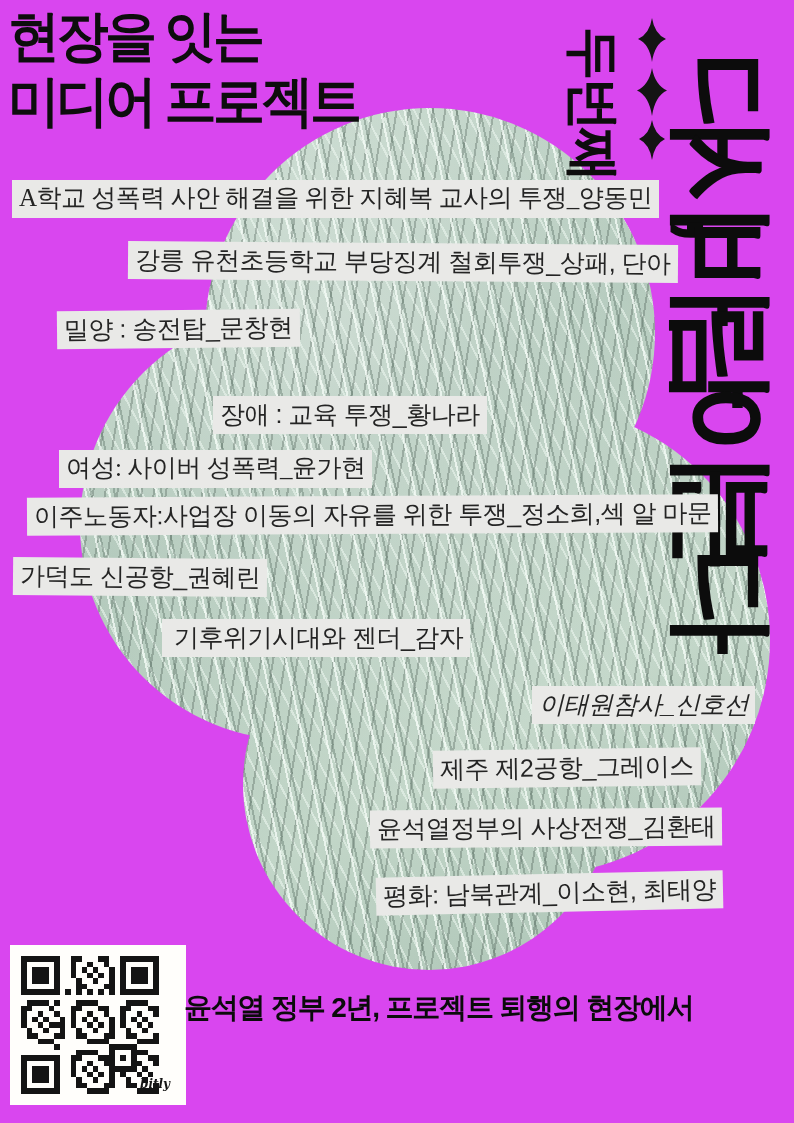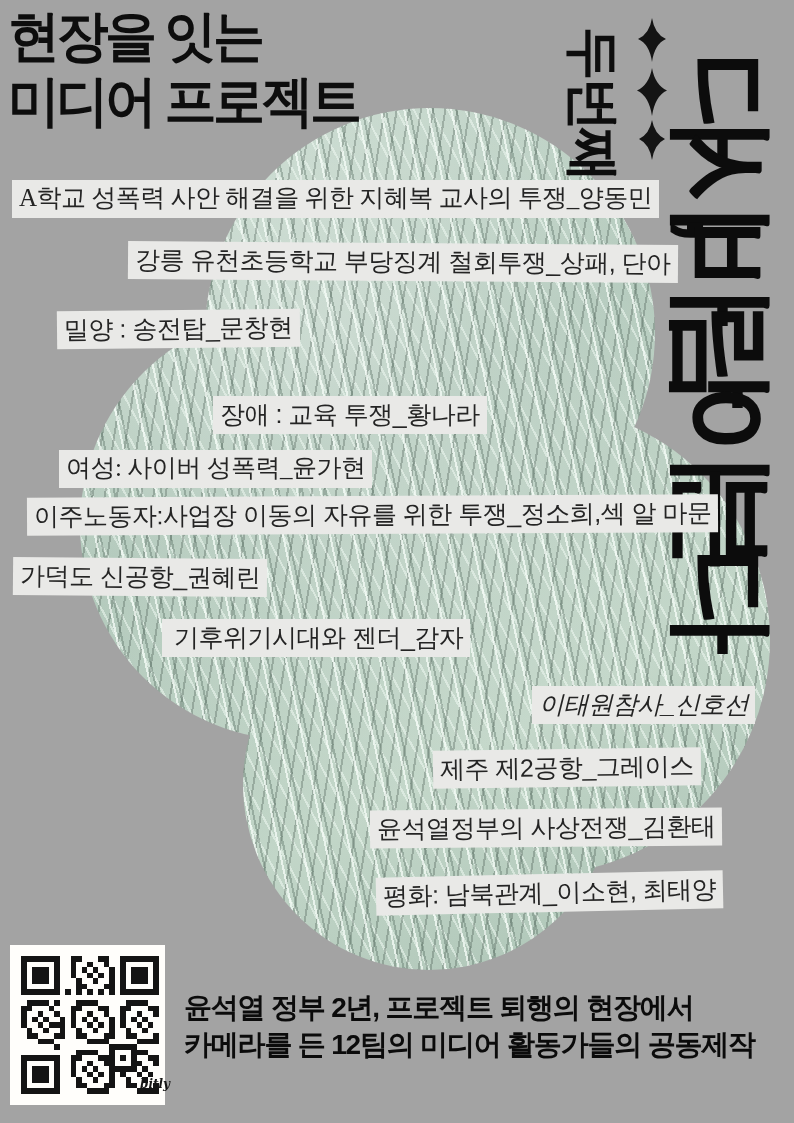--- a/index.html
+++ b/index.html
@@ -1,18 +1,18 @@
 <!DOCTYPE html>
 <html><head>
 <meta charset="utf-8">
 <style>
   html,body{margin:0;padding:0;background:#ddd;}
   .poster{
     position:relative;width:794px;height:1123px;margin:0 auto;
-    background:#a3a3a3;overflow:hidden;
+    background:#d946ef;overflow:hidden;
     font-family:"Liberation Sans","DejaVu Sans",sans-serif;color:#111;
   }
   
   .blob-circle{
     position:absolute;border-radius:50%;
     background-color:#aec6b8;
     background-image:
       repeating-linear-gradient(78deg,
         rgba(255,255,255,0) 0px 7px,
         rgba(246,253,248,0.75) 7px 9px,
@@ -50,21 +50,21 @@
   }
   .sparkles{position:absolute;left:628px;top:16px;width:48px;height:150px;z-index:3;}
   
   .topic{
     position:absolute;z-index:5;
     background:#e9e9e7;color:#242424;
     font-size:25px;letter-spacing:-0.5px;line-height:1.15;
     padding:4px 7px 5px;white-space:nowrap;
   }
   
-  .qr-block{position:absolute;left:10px;top:945px;width:155px;height:160px;background:#fffefb;z-index:4;}
+  .qr-block{position:absolute;left:10px;top:945px;width:176px;height:160px;background:#fffefb;z-index:4;}
   .qr-block svg{position:absolute;left:11px;top:11px;width:138px;height:138px;}
   .qr-label{
     position:absolute;left:130px;top:132px;z-index:5;
     font-family:"DejaVu Serif","Liberation Serif",serif;
     font-style:italic;font-weight:700;font-size:12px;color:#151515;
   }
   
   .footer-text{
     position:absolute;left:184px;top:988px;z-index:4;
     font-size:28px;font-weight:700;letter-spacing:-1.2px;line-height:37px;
@@ -416,16 +416,15 @@
         <rect x="21" y="24" width="1" height="1" fill="#141414"></rect>
         <rect x="22" y="24" width="1" height="1" fill="#141414"></rect>
         <rect x="23" y="24" width="1" height="1" fill="#141414"></rect>
         <rect x="24" y="24" width="1" height="1" fill="#141414"></rect>
       </svg>
     <span class="qr-label">bitly</span>
   </div>
 
   <div class="footer-text">
     <div>윤석열 정부 2년, 프로젝트 퇴행의 현장에서</div>
-    <div>카메라를 든 12팀의 미디어 활동가들의 공동제작</div>
   </div>
 
 </div>
 
 </body></html>

